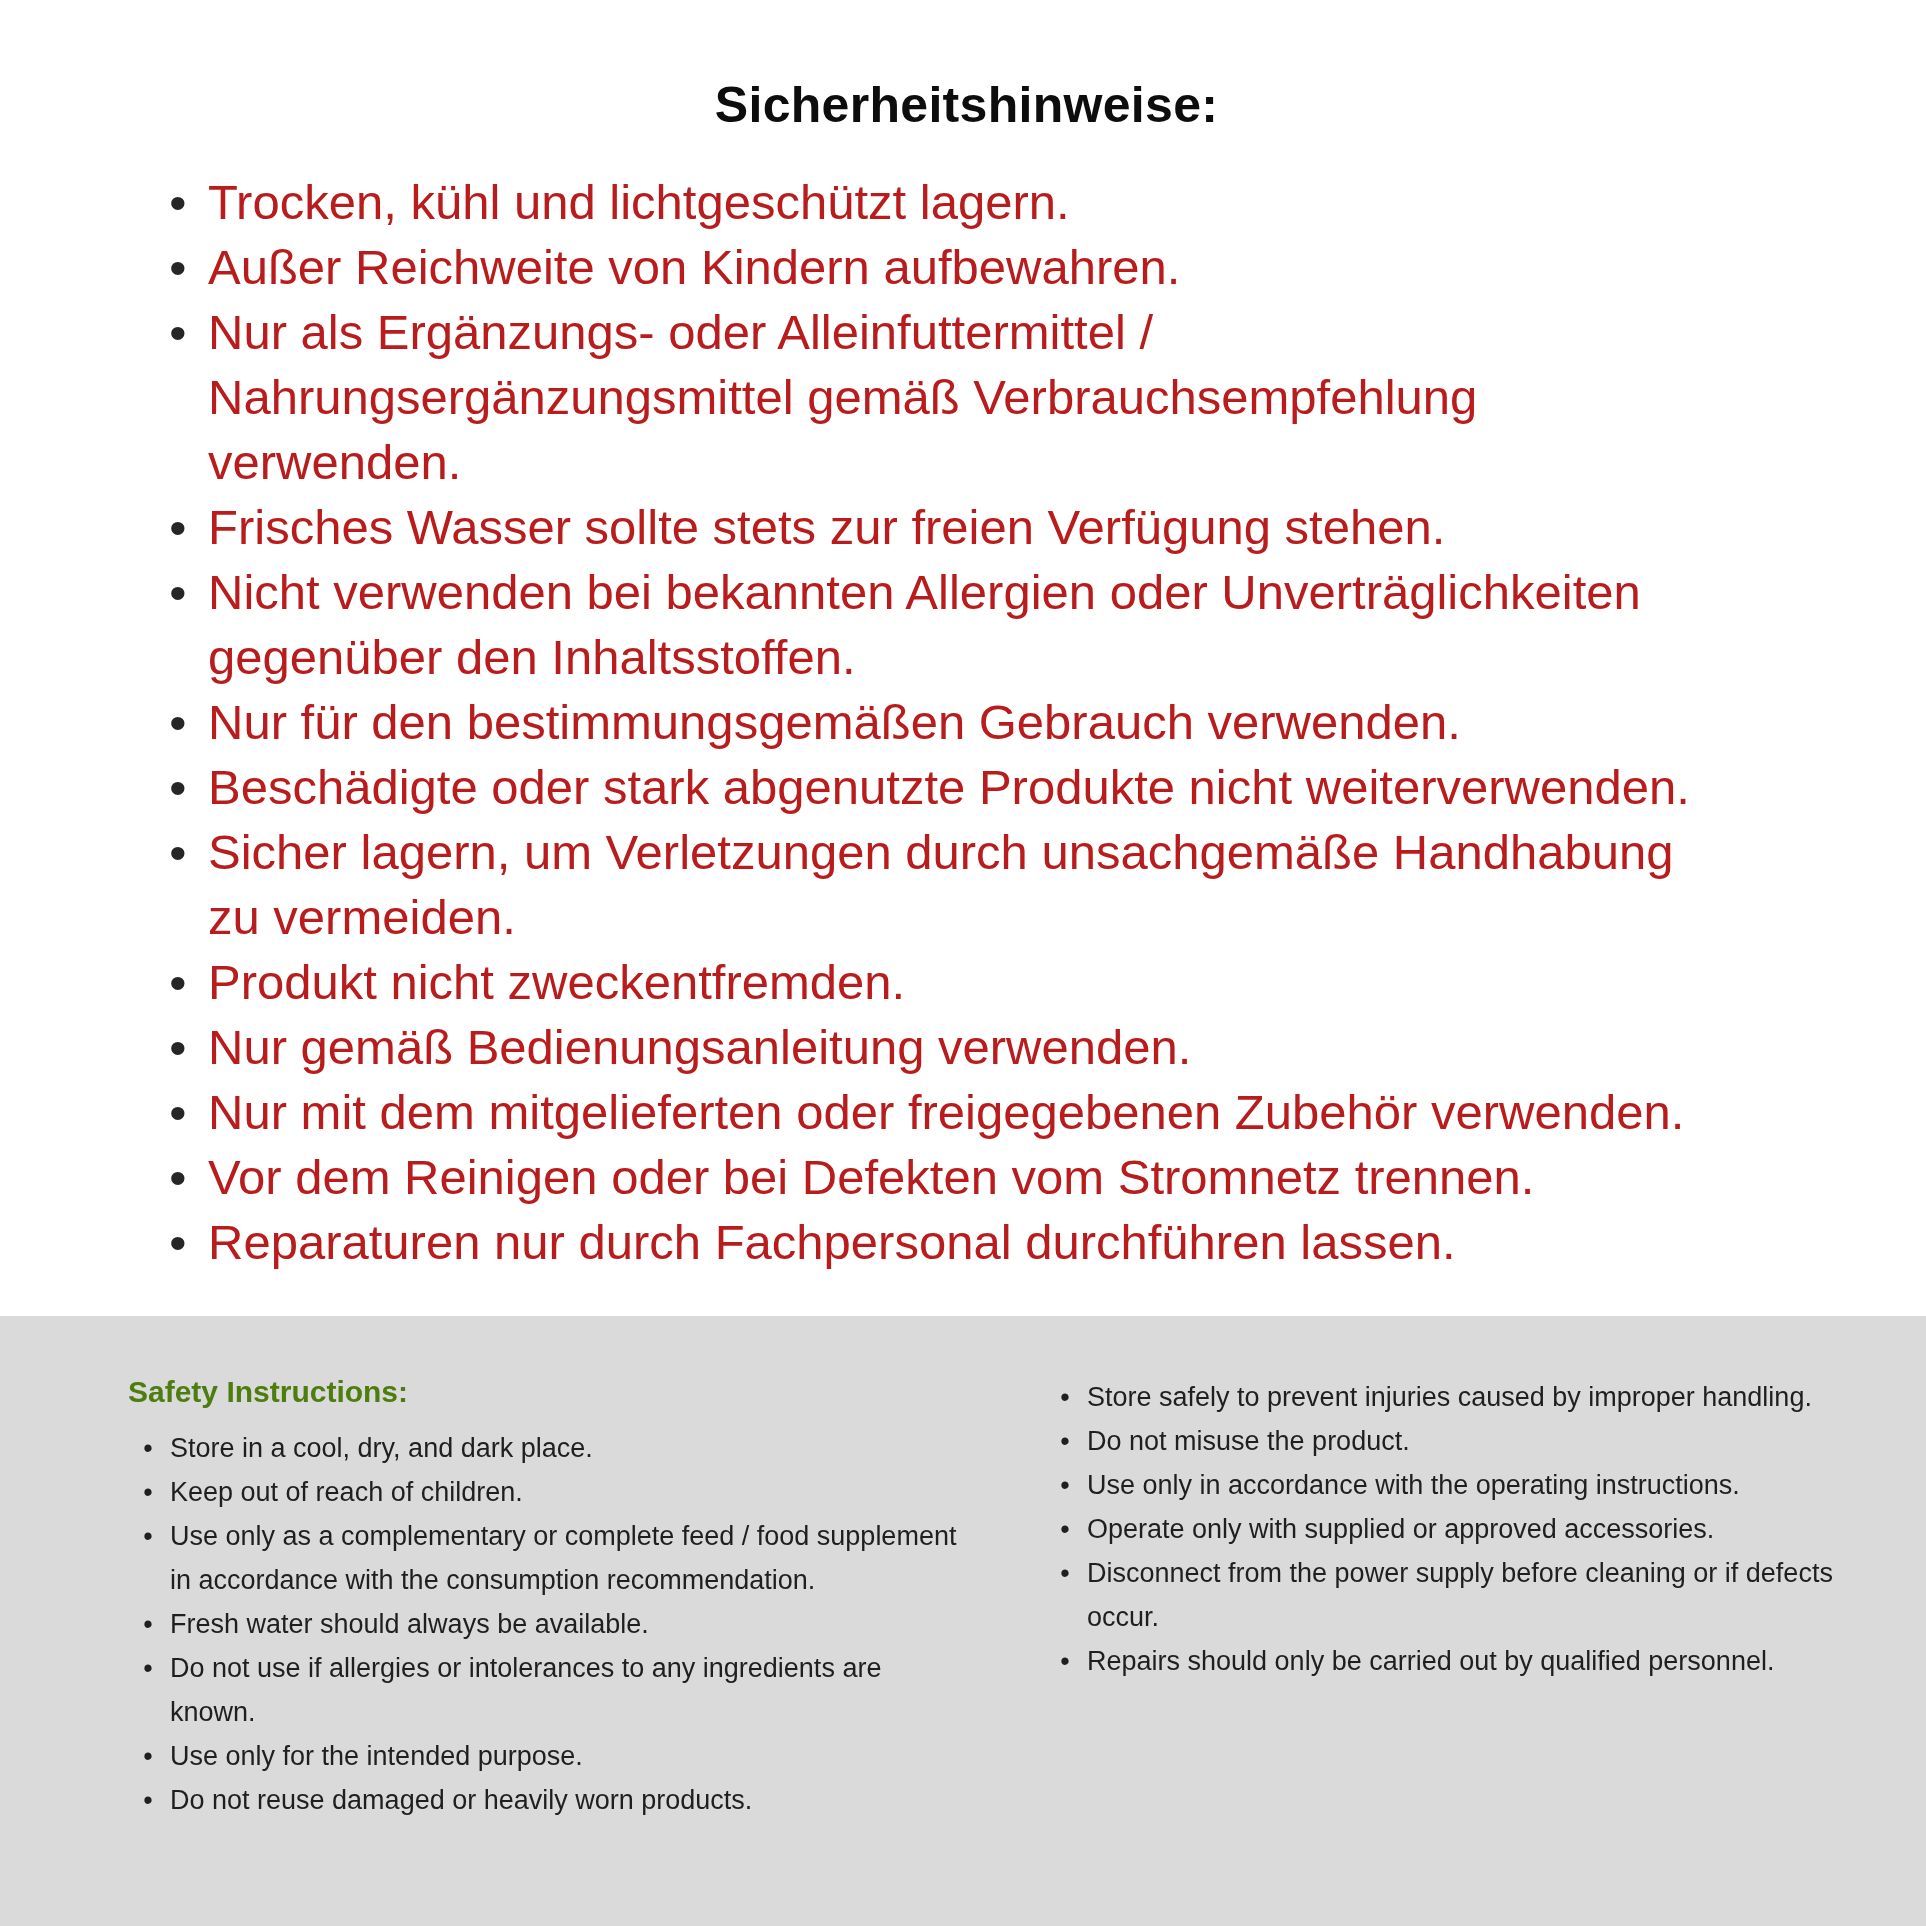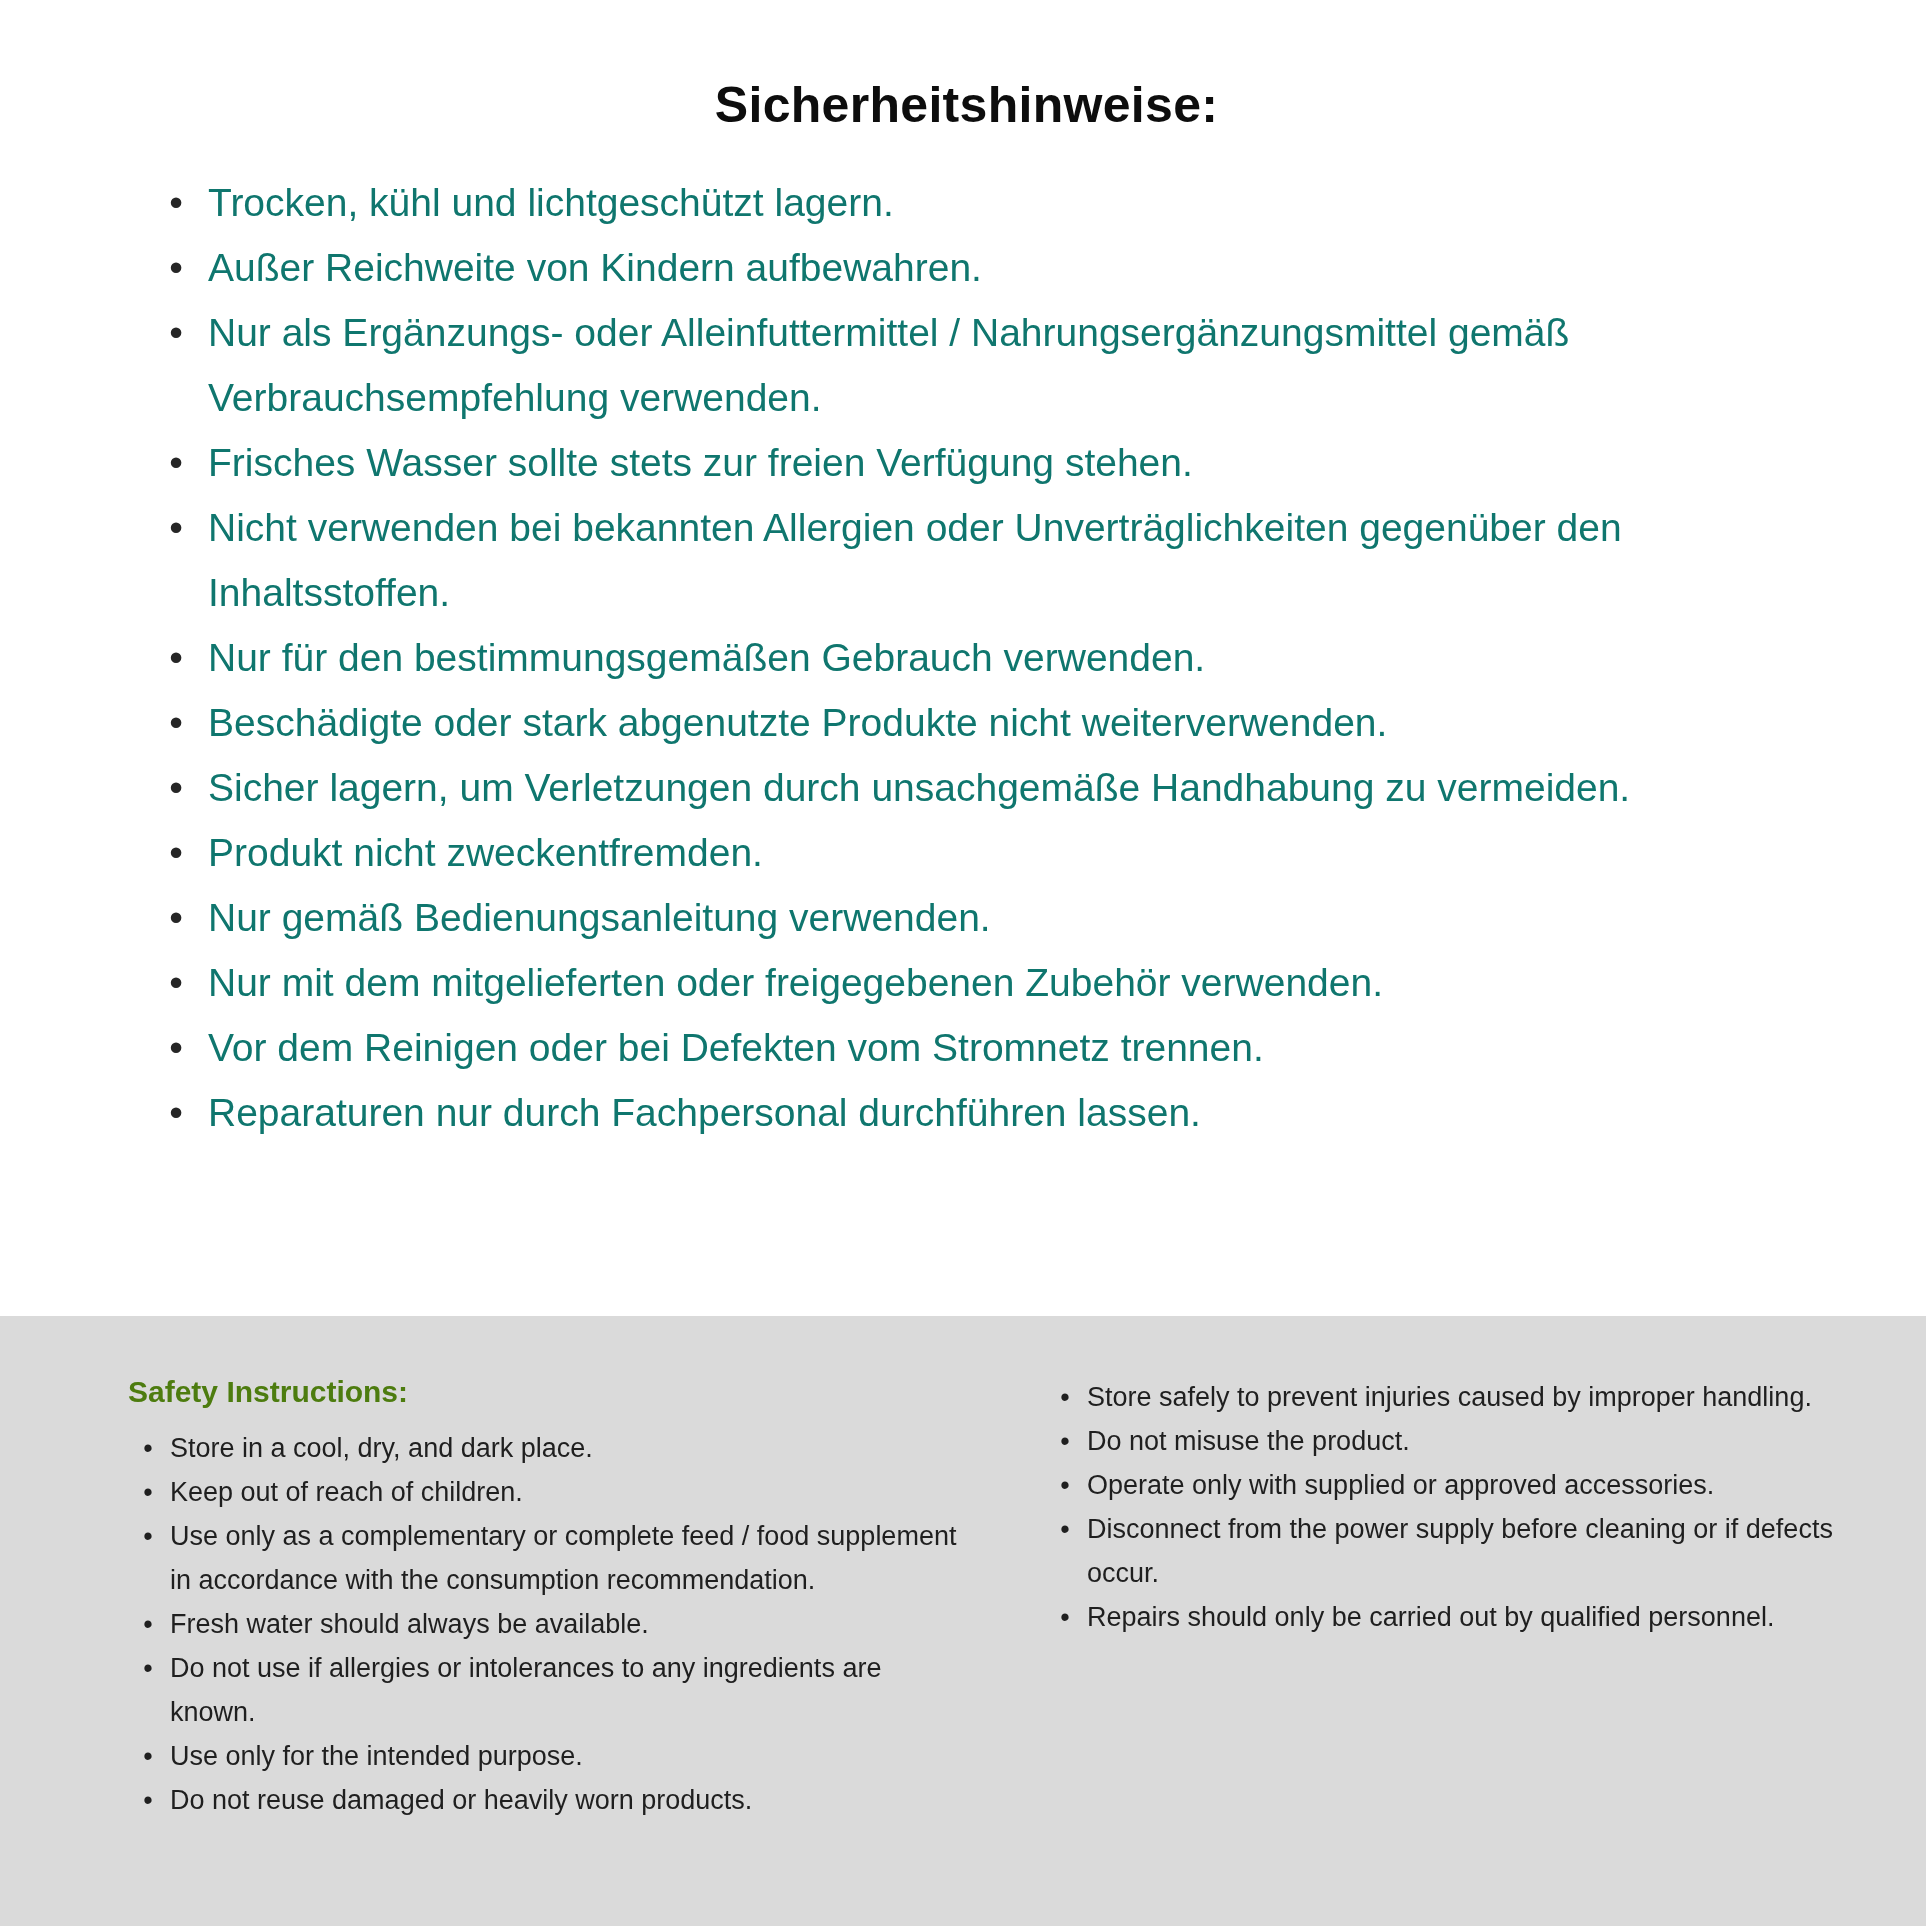--- a/index.html
+++ b/index.html
@@ -36,23 +36,23 @@
   }
 
   .german-list {
     list-style: none;
     max-width: 1560px;
     margin-left: 33px;
   }
 
   .german-list li {
     position: relative;
-    font-size: 39px;
+    font-size: 49px;
     line-height: 65px;
-    color: #0f766e;
+    color: #b91c1c;
     padding-left: 40px;
   }
 
   .german-list li::before {
     content: "\2022";
     position: absolute;
     left: 1.3px;
     top: 0;
     color: #262626;
   }
@@ -136,20 +136,21 @@
         <li>Do not use if allergies or intolerances to any ingredients are known.</li>
         <li>Use only for the intended purpose.</li>
         <li>Do not reuse damaged or heavily worn products.</li>
       </ul>
     </div>
 
     <div class="english-col-right">
       <ul class="english-list">
         <li>Store safely to prevent injuries caused by improper handling.</li>
         <li>Do not misuse the product.</li>
+        <li>Use only in accordance with the operating instructions.</li>
         <li>Operate only with supplied or approved accessories.</li>
         <li>Disconnect from the power supply before cleaning or if defects occur.</li>
         <li>Repairs should only be carried out by qualified personnel.</li>
       </ul>
     </div>
 
   </section>
 
 </div>
 

